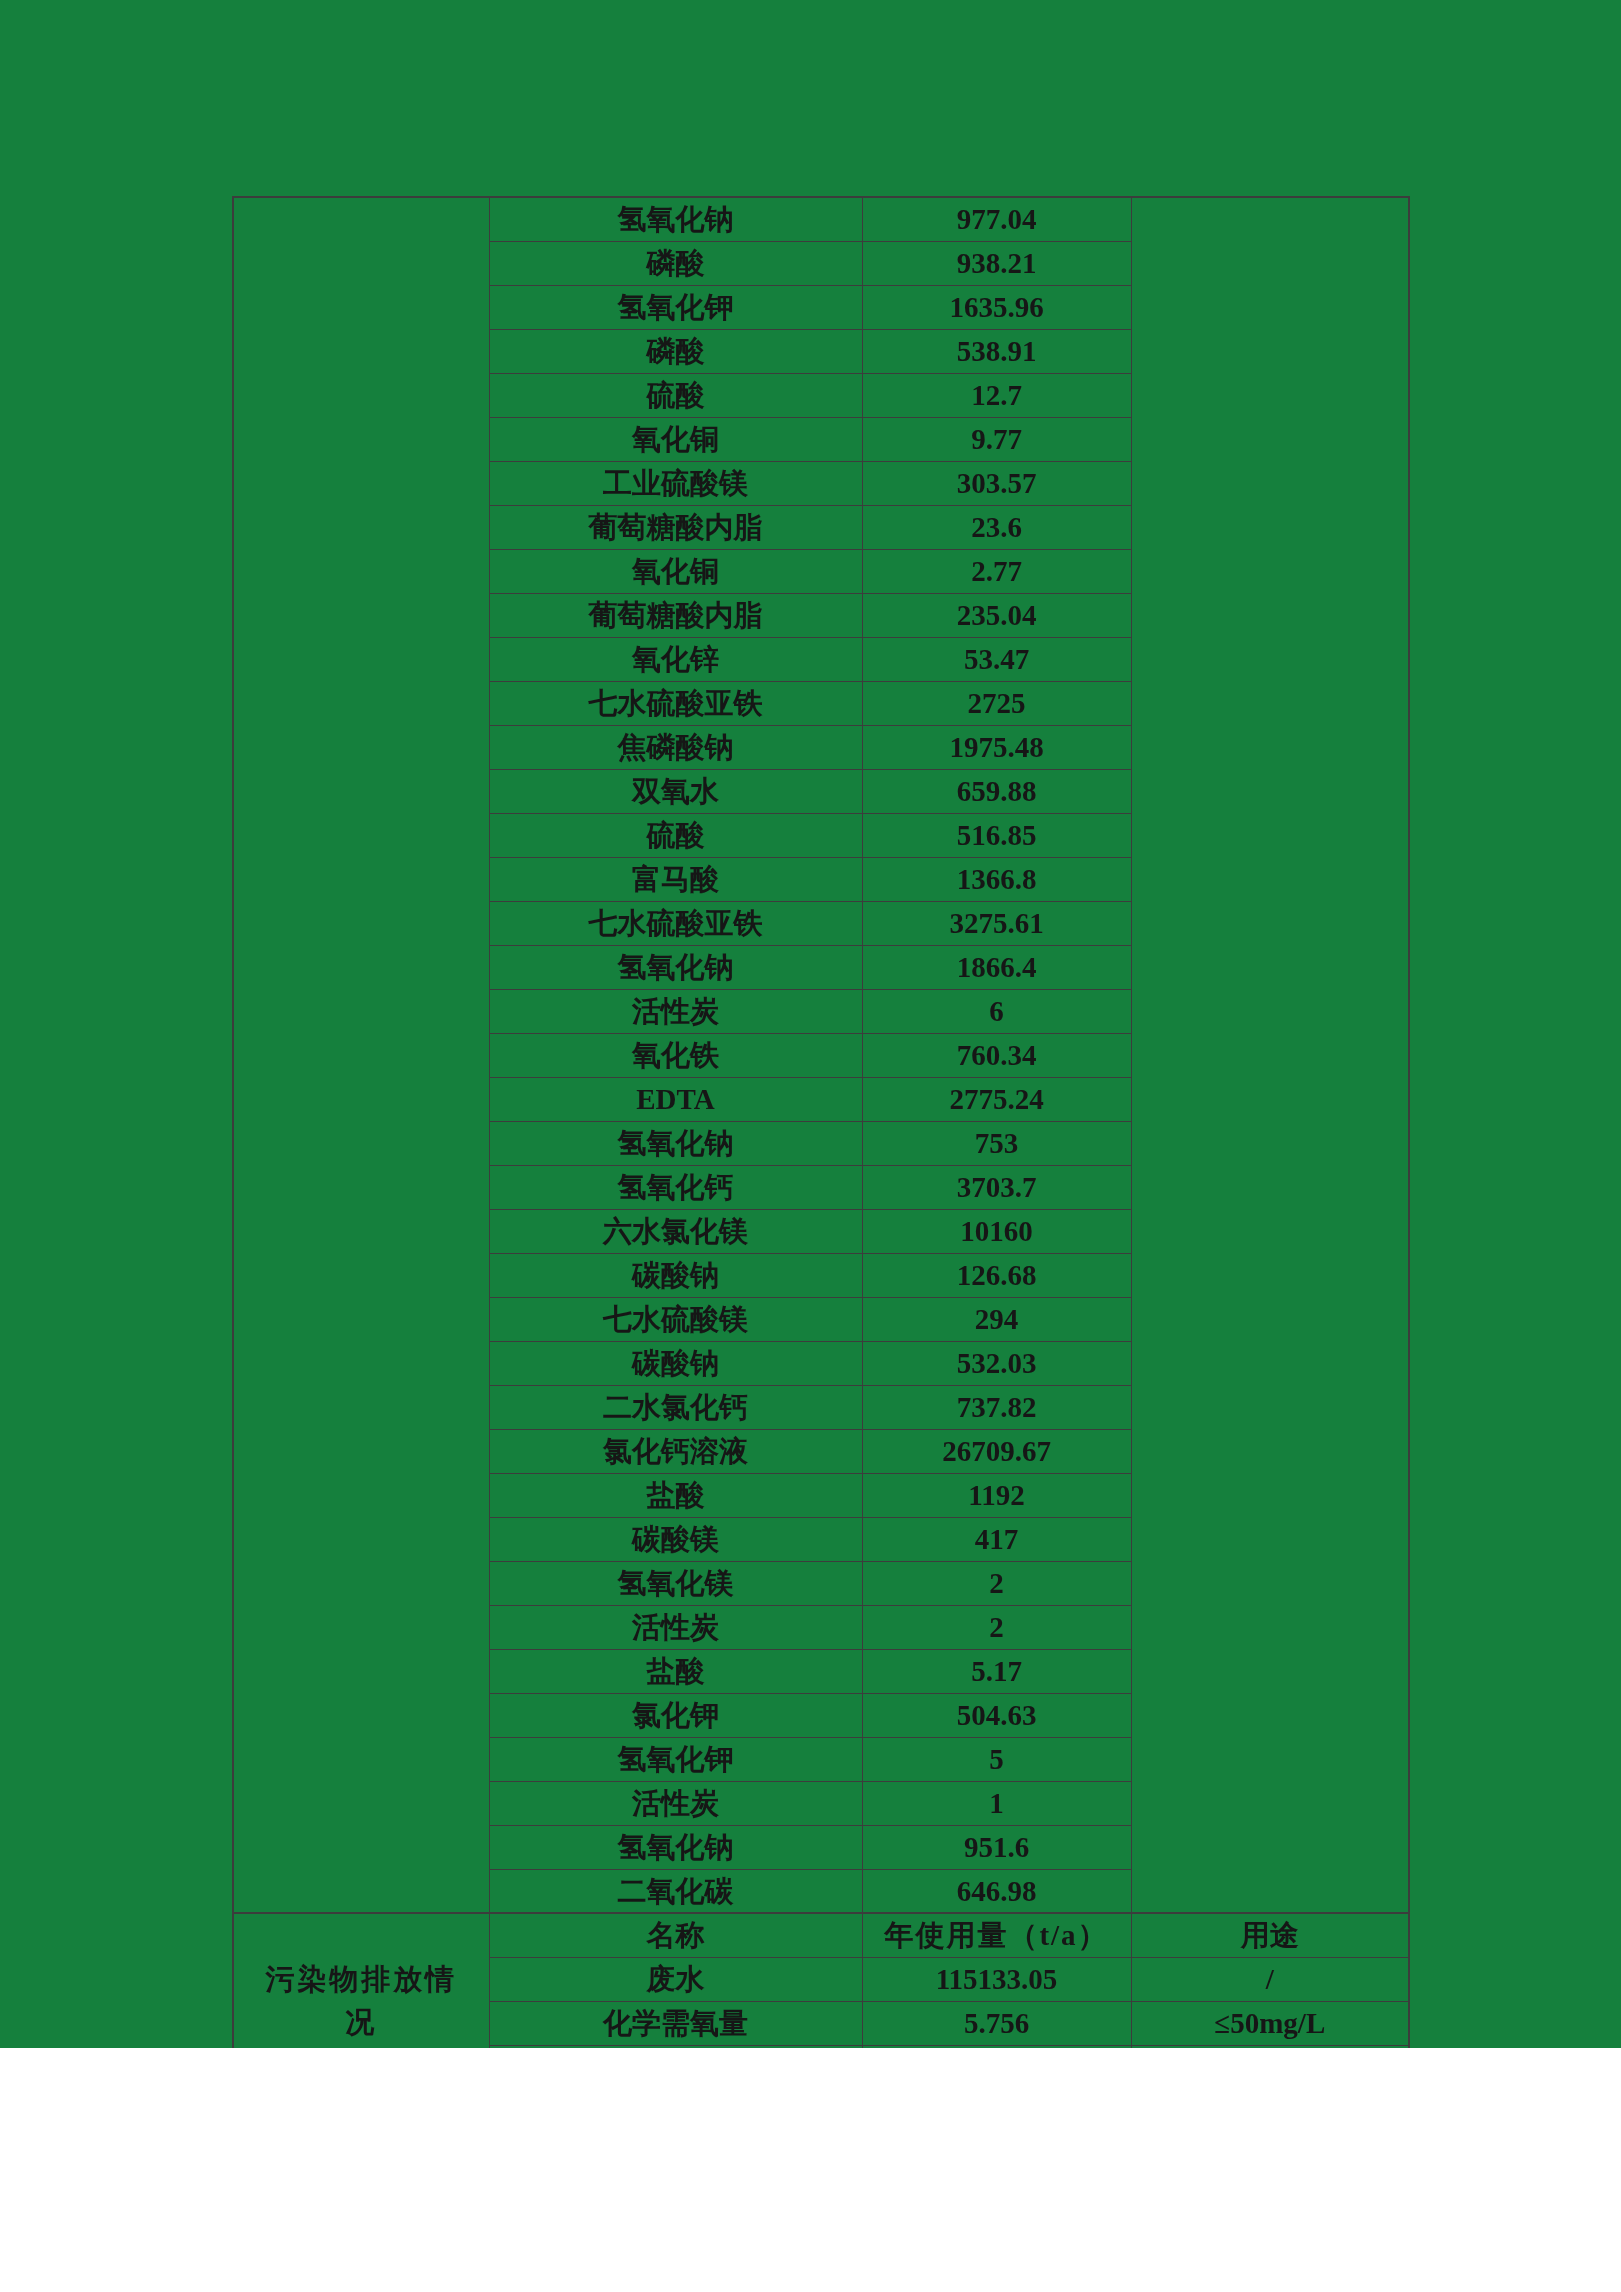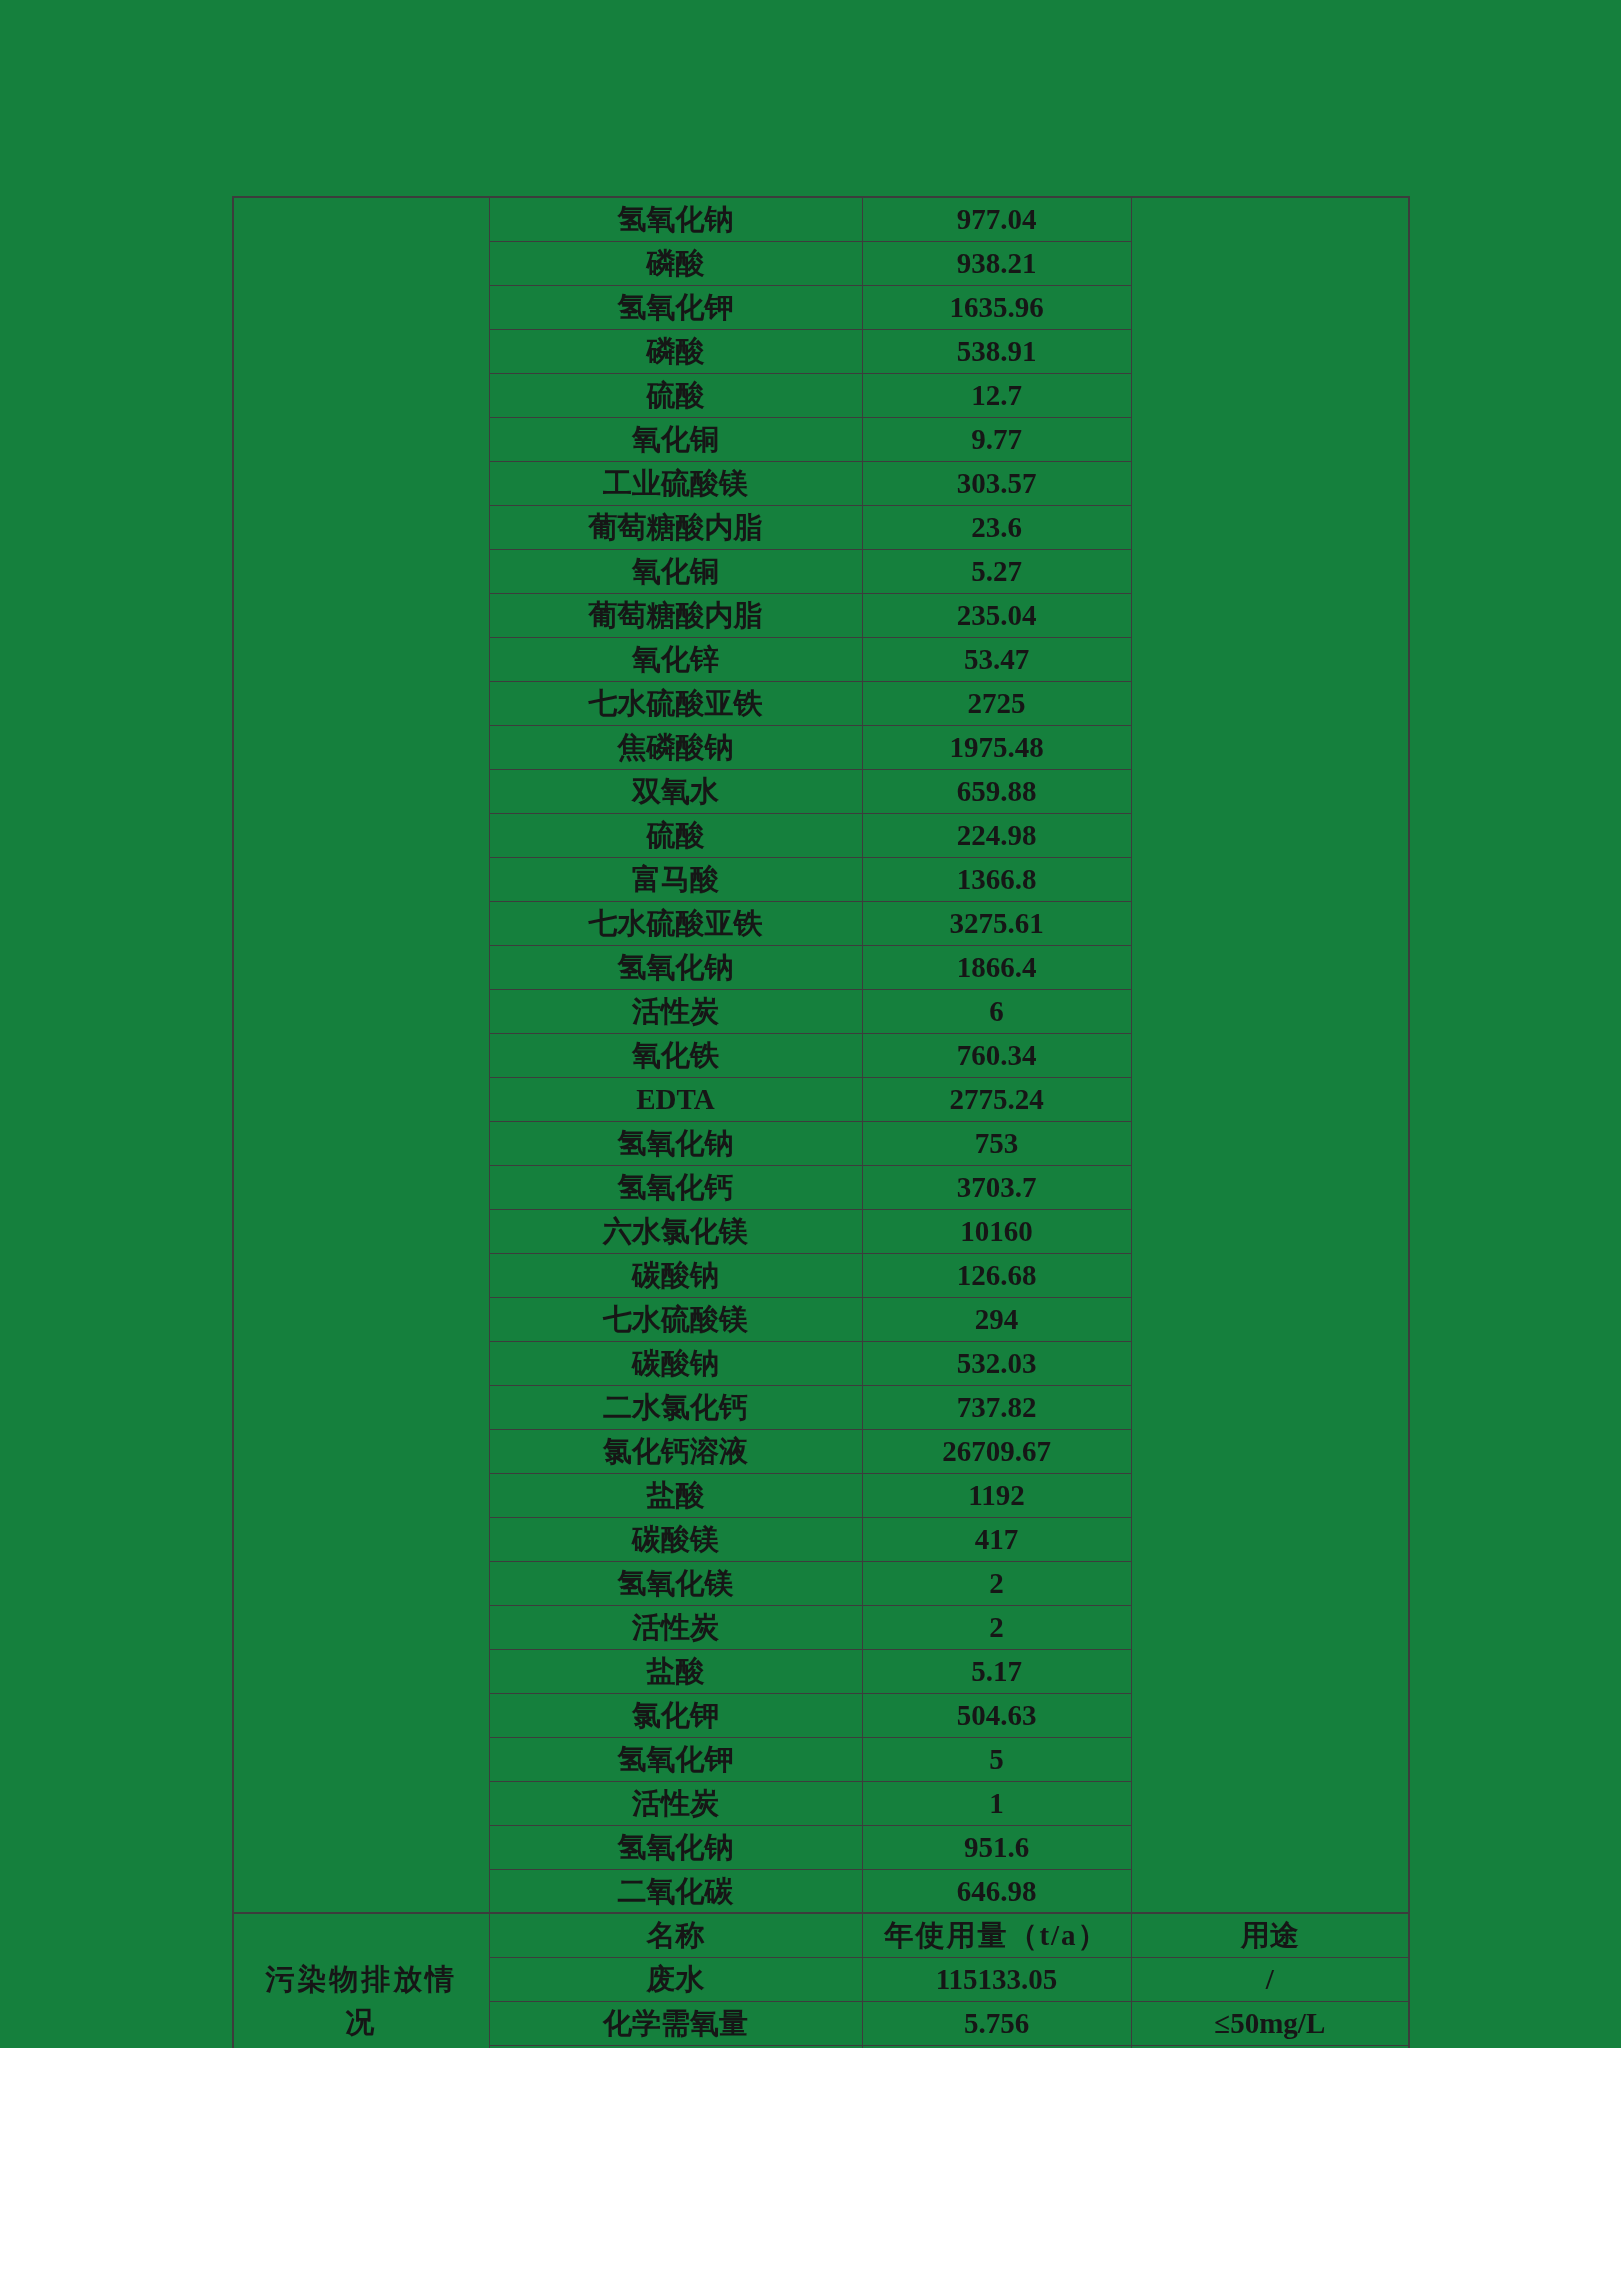--- a/index.html
+++ b/index.html
@@ -73,21 +73,21 @@
         <tr style="height: 44px;">
           <td>工业硫酸镁</td>
           <td>303.57</td>
         </tr>
         <tr style="height: 44px;">
           <td>葡萄糖酸内脂</td>
           <td>23.6</td>
         </tr>
         <tr style="height: 44px;">
           <td>氧化铜</td>
-          <td>5.27</td>
+          <td>2.77</td>
         </tr>
         <tr style="height: 44px;">
           <td>葡萄糖酸内脂</td>
           <td>235.04</td>
         </tr>
         <tr style="height: 44px;">
           <td>氧化锌</td>
           <td>53.47</td>
         </tr>
         <tr style="height: 44px;">
@@ -97,21 +97,21 @@
         <tr style="height: 44px;">
           <td>焦磷酸钠</td>
           <td>1975.48</td>
         </tr>
         <tr style="height: 44px;">
           <td>双氧水</td>
           <td>659.88</td>
         </tr>
         <tr style="height: 44px;">
           <td>硫酸</td>
-          <td>224.98</td>
+          <td>516.85</td>
         </tr>
         <tr style="height: 44px;">
           <td>富马酸</td>
           <td>1366.8</td>
         </tr>
         <tr style="height: 44px;">
           <td>七水硫酸亚铁</td>
           <td>3275.61</td>
         </tr>
         <tr style="height: 44px;">

